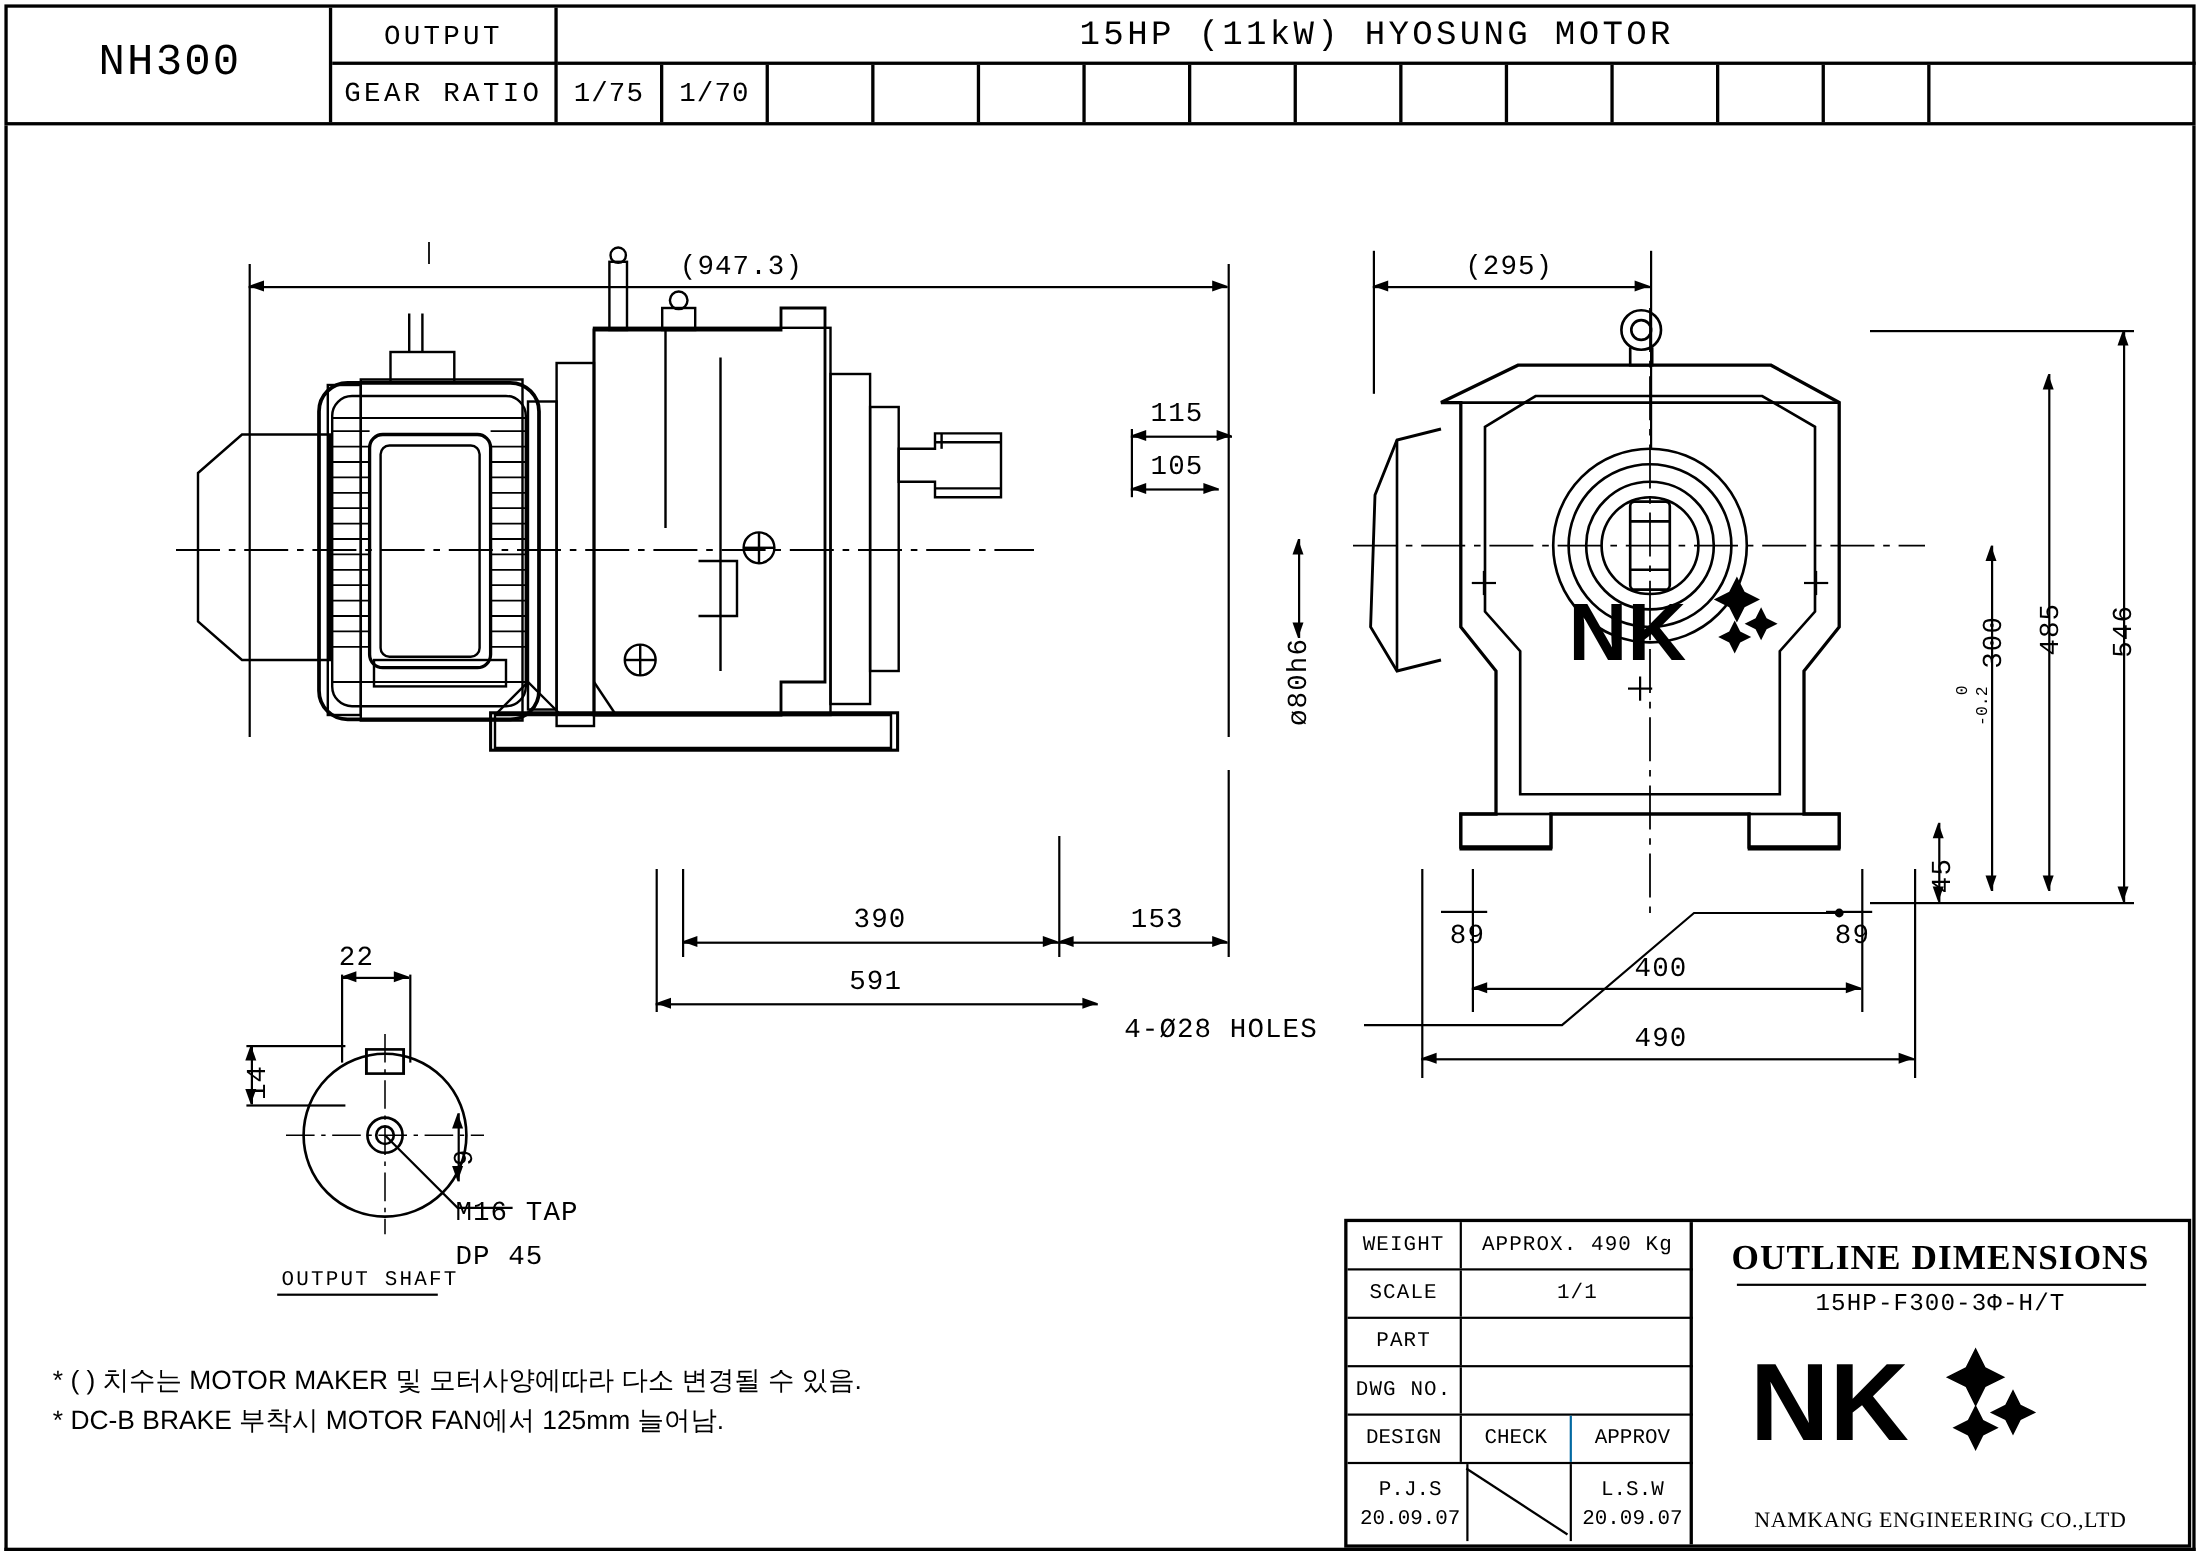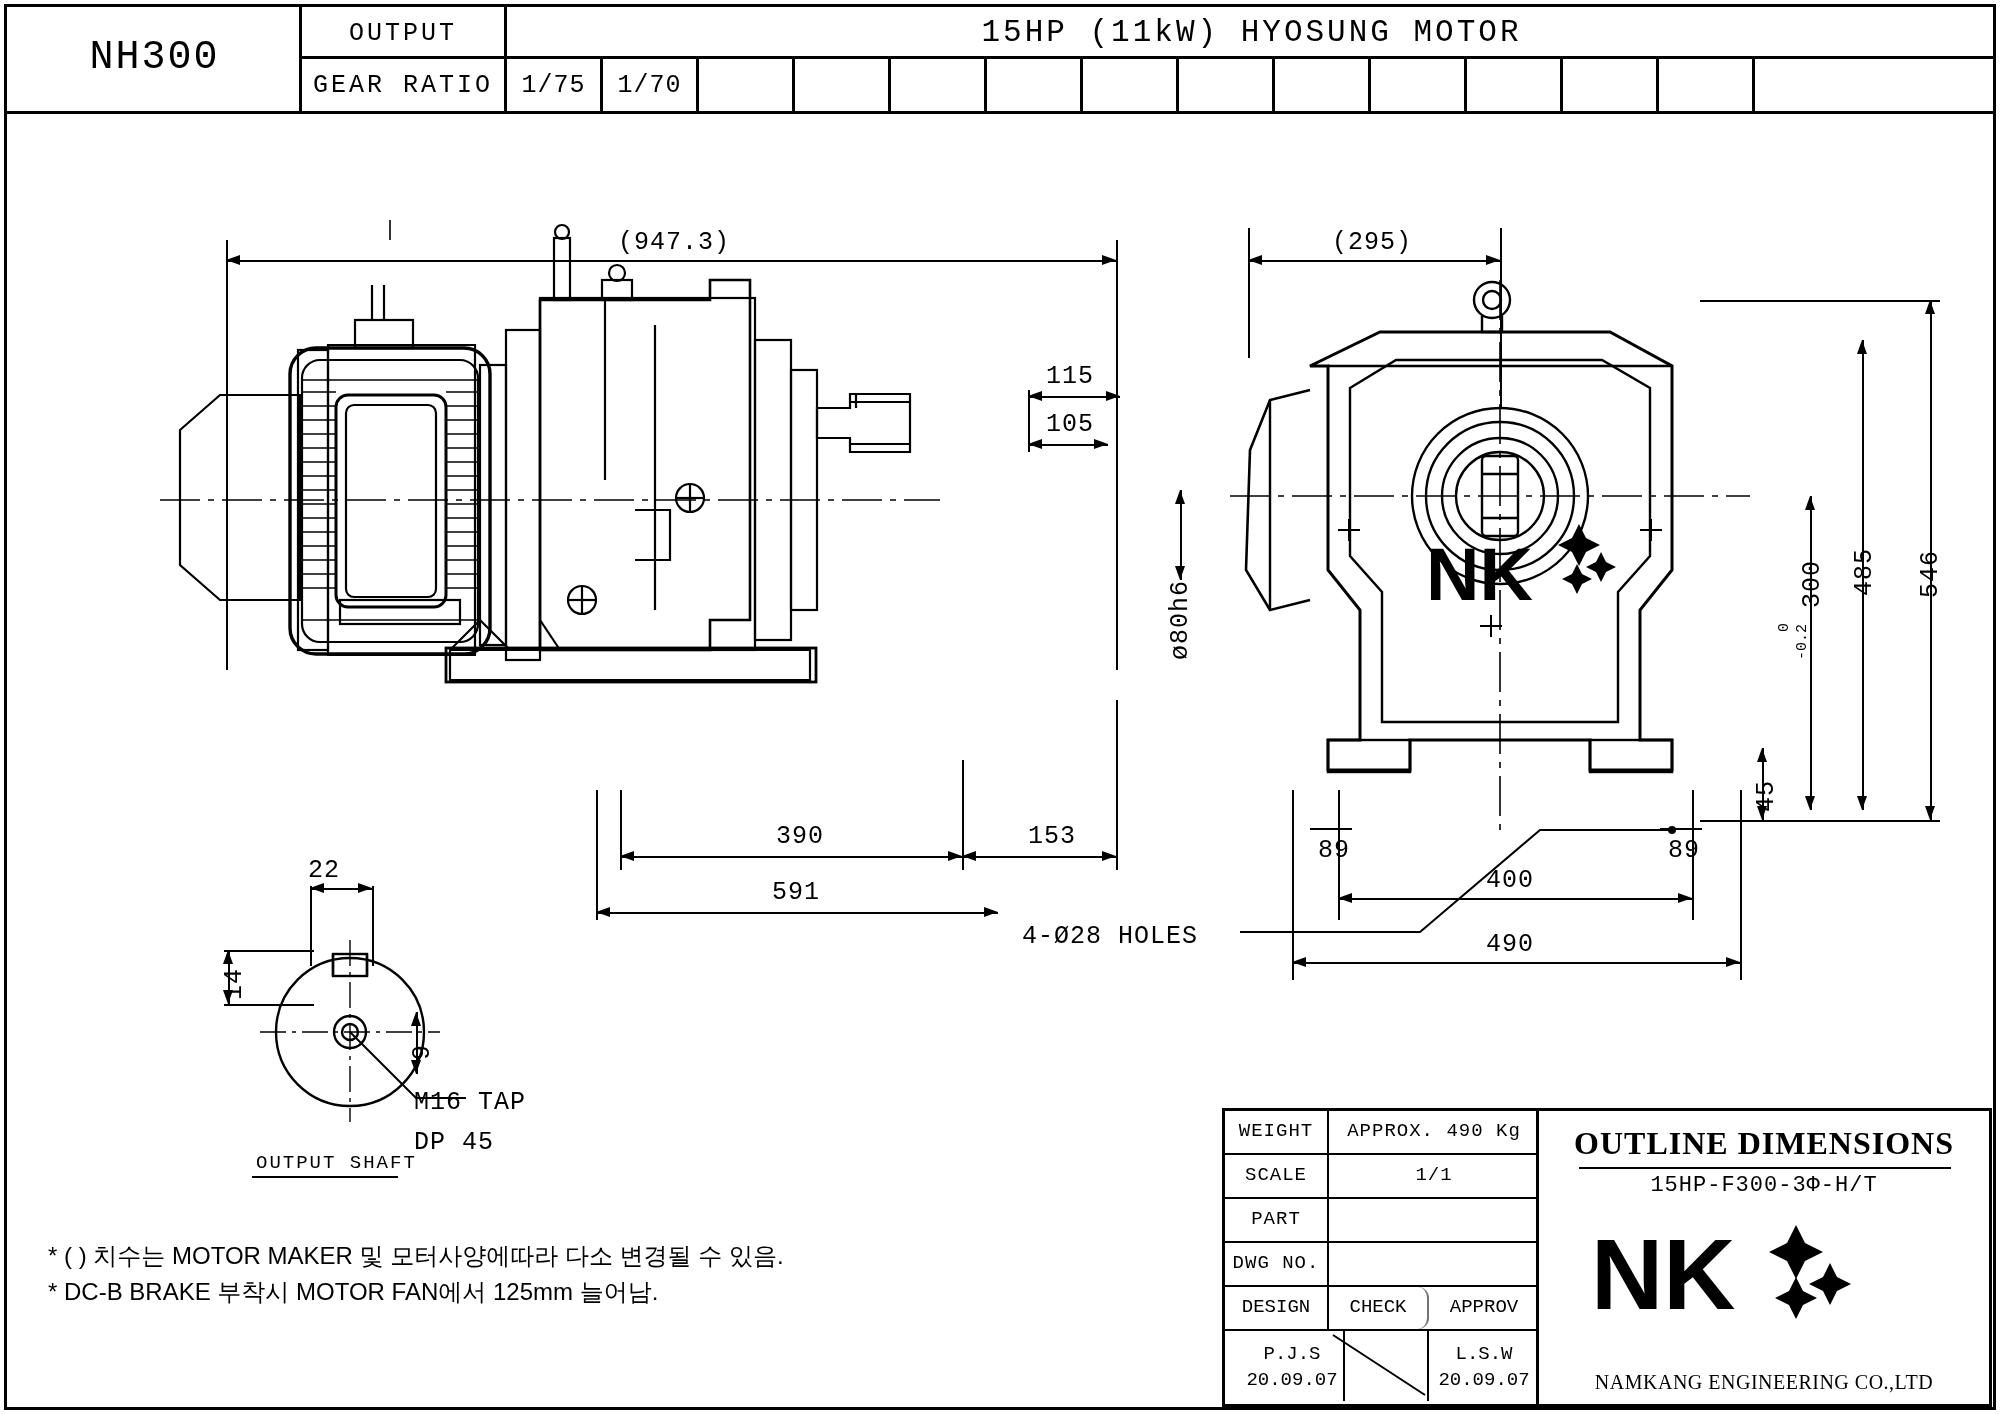--- a/index.html
+++ b/index.html
@@ -448,30 +448,30 @@
           </div>
         <div class="tbval">
             <span class="mono"></span>
           </div>
       </div>
 
       <div class="tbrow" style="top:176px;height:44px;">
         <div class="tbcell3" style="left:0;width:104px;border-right:2px solid #000;">
             <span class="mono">DESIGN</span>
           </div>
-        <div class="tbcell3" style="left:104px;width:100px;border-right:2px solid #737373;border-radius:11px;">
+        <div class="tbcell3" style="left:104px;width:100px;border-right:2px solid #0369a1;">
             <span class="mono">CHECK</span>
           </div>
         <div class="tbcell3" style="left:204px;width:110px;">
             <span class="mono">APPROV</span>
           </div>
       </div>
 
       <div class="tbrow" style="top:220px;height:70px;border-bottom:none;">
-        <div class="tbcell3" style="left:16px;width:104px;border-right:2px solid #000;padding-left:40px;">
+        <div class="tbcell3" style="left:6px;width:104px;border-right:2px solid #000;padding-left:40px;">
           <span class="mono" style="top:12px;">P.J.S</span>
           <span class="mono" style="top:38px;">20.09.07</span>
         </div>
         <div class="tbcell3" style="left:104px;width:100px;border-right:2px solid #000;">
           <svg width="100" height="68" style="position:absolute;left:0;top:0;">
             <line x1="4" y1="4" x2="96" y2="64" stroke="#000" stroke-width="2"></line>
           </svg>
         </div>
         <div class="tbcell3" style="left:204px;width:110px;">
           <span class="mono" style="top:12px;">L.S.W</span>

